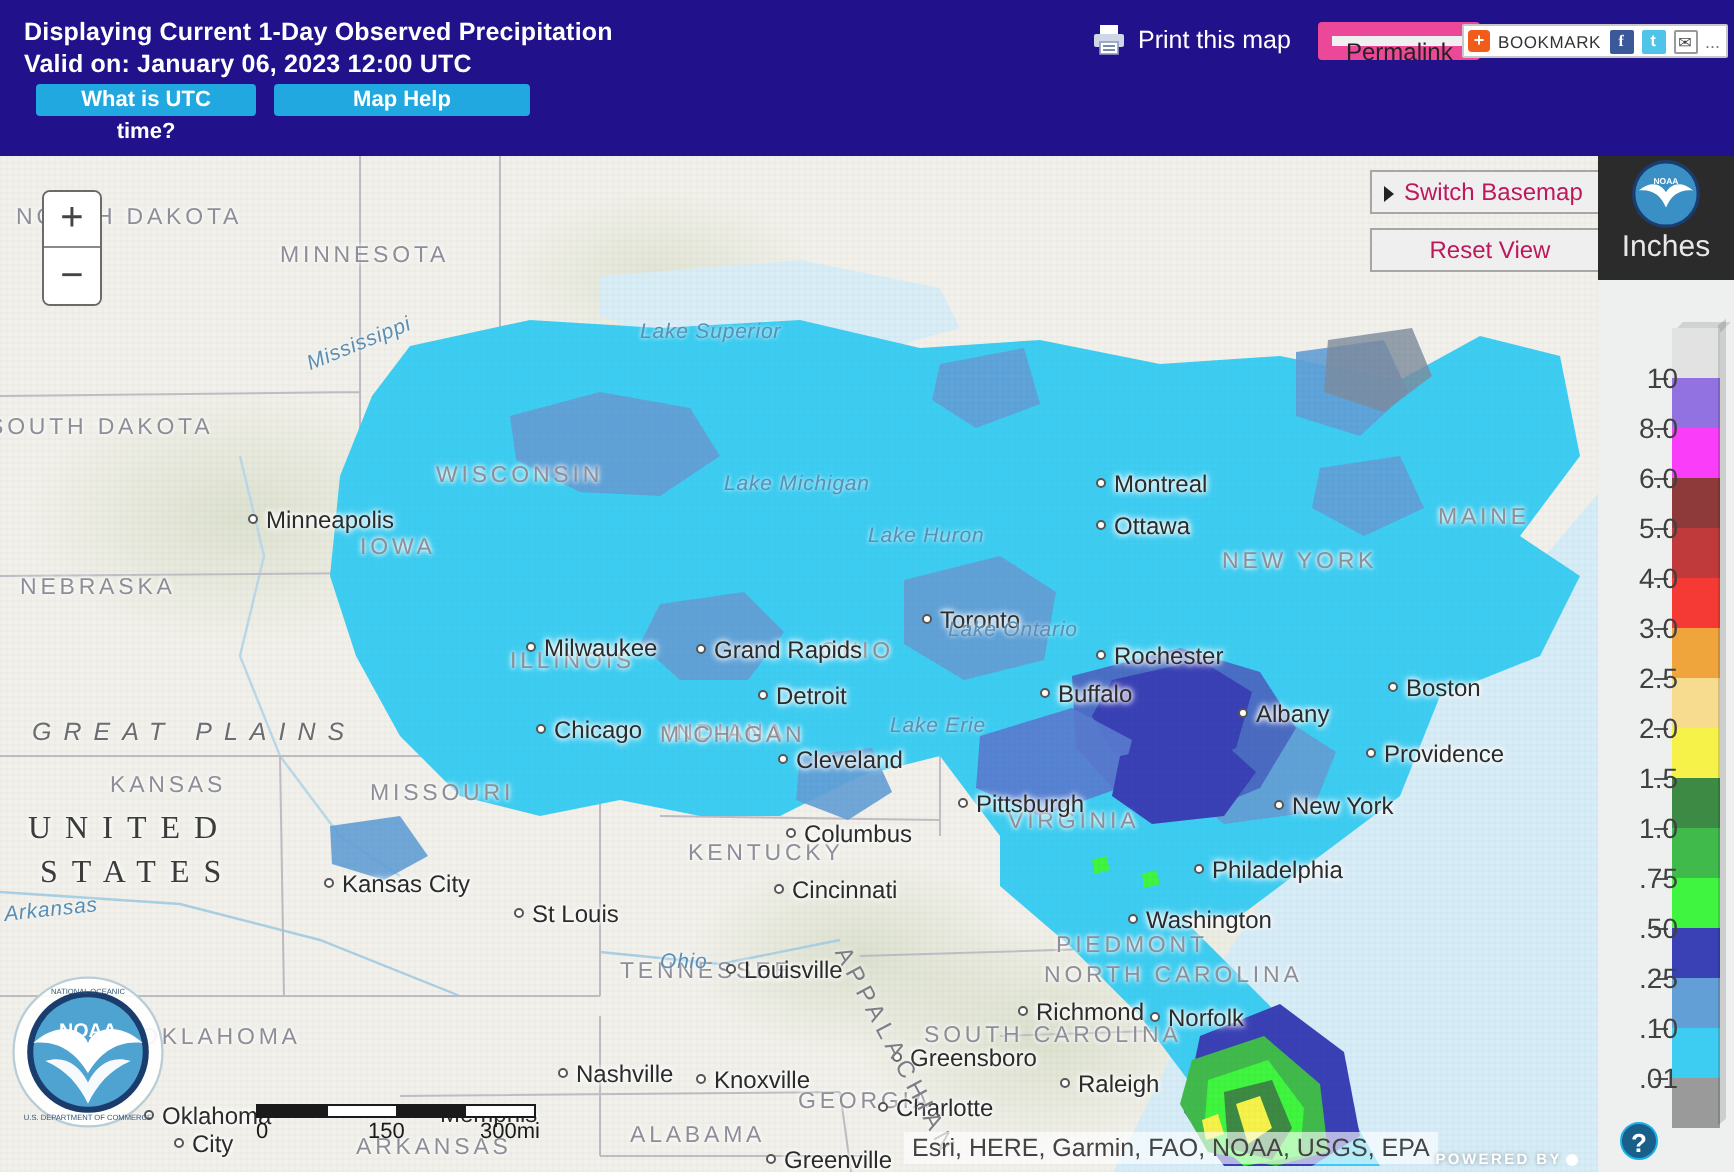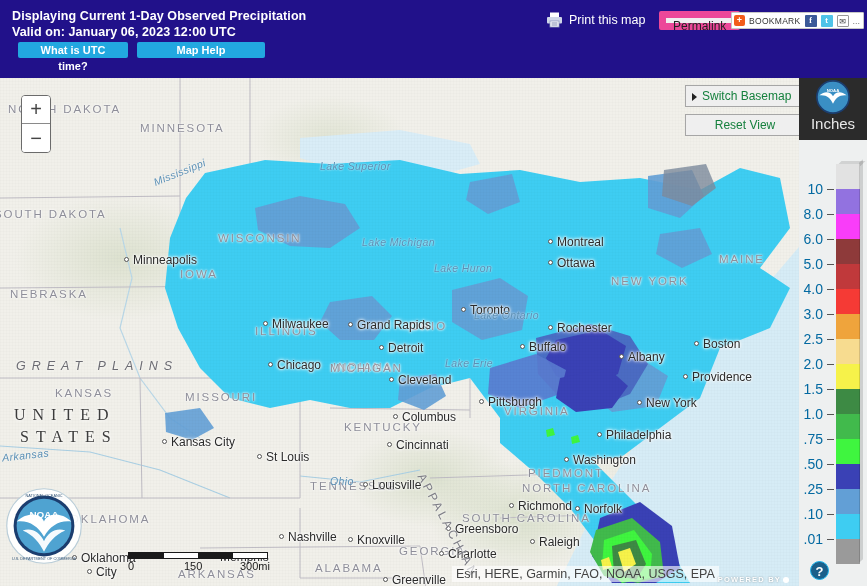--- a/index.html
+++ b/index.html
@@ -170,21 +170,21 @@
   .zbtn {
     width: 100%; height: 28px; display: flex; align-items: center; justify-content: center;
     cursor: pointer; font-size: 20px; color: #444; background: #fff;
     font-family: "Liberation Sans", sans-serif;
   }
   #zoom-in { border-bottom: 1px solid #8a8a8a; }
 
   #basemap-btns { position: absolute; right: 62px; top: 7px; z-index: 20; }
   .mapbtn {
     background: #efefef; border: 1px solid #a6a6a6;
-    font-size: 12px; color: #15803d; height: 22px; line-height: 20px;
+    font-size: 12px; color: #be185d; height: 22px; line-height: 20px;
     padding: 0 1px; cursor: pointer; display: block; width: 120px;
     text-align: center; font-family: "Liberation Sans", sans-serif;
   }
   #switch-basemap { margin-bottom: 7px; text-align: left; padding-left: 16px; position: relative; }
   #switch-basemap .caret {
     position: absolute; left: 6px; top: 7px;
     border-left: 5px solid #222; border-top: 4px solid transparent; border-bottom: 4px solid transparent;
   }
 
   
@@ -247,21 +247,21 @@
     background: rgba(0,0,0,.18);
   }
   #cb-top3d {
     position: absolute; right: 4px; top: 21px; width: 24px; height: 5px;
     background: rgba(0,0,0,.12); transform: skewX(-45deg);
   }
   .tick {
     position: absolute; right: 33px; height: 1px; width: 7px; background: #555;
   }
   .tick-label {
-    position: absolute; right: 44px; font-size: 14px; color: #0369a1;
+    position: absolute; right: 28px; font-size: 14px; color: #404040;
     text-align: right; transform: translateY(-8px);
     font-family: "Liberation Sans", sans-serif;
   }
   #help-btn {
     position: absolute; right: 38px; bottom: 6px;
     width: 19px; height: 19px; border-radius: 50%;
     background: #1a5f8a; color: #fff; font-size: 13px; font-weight: bold;
     line-height: 19px; text-align: center; cursor: pointer;
     border: 1.5px solid #19b0e8;
   }

